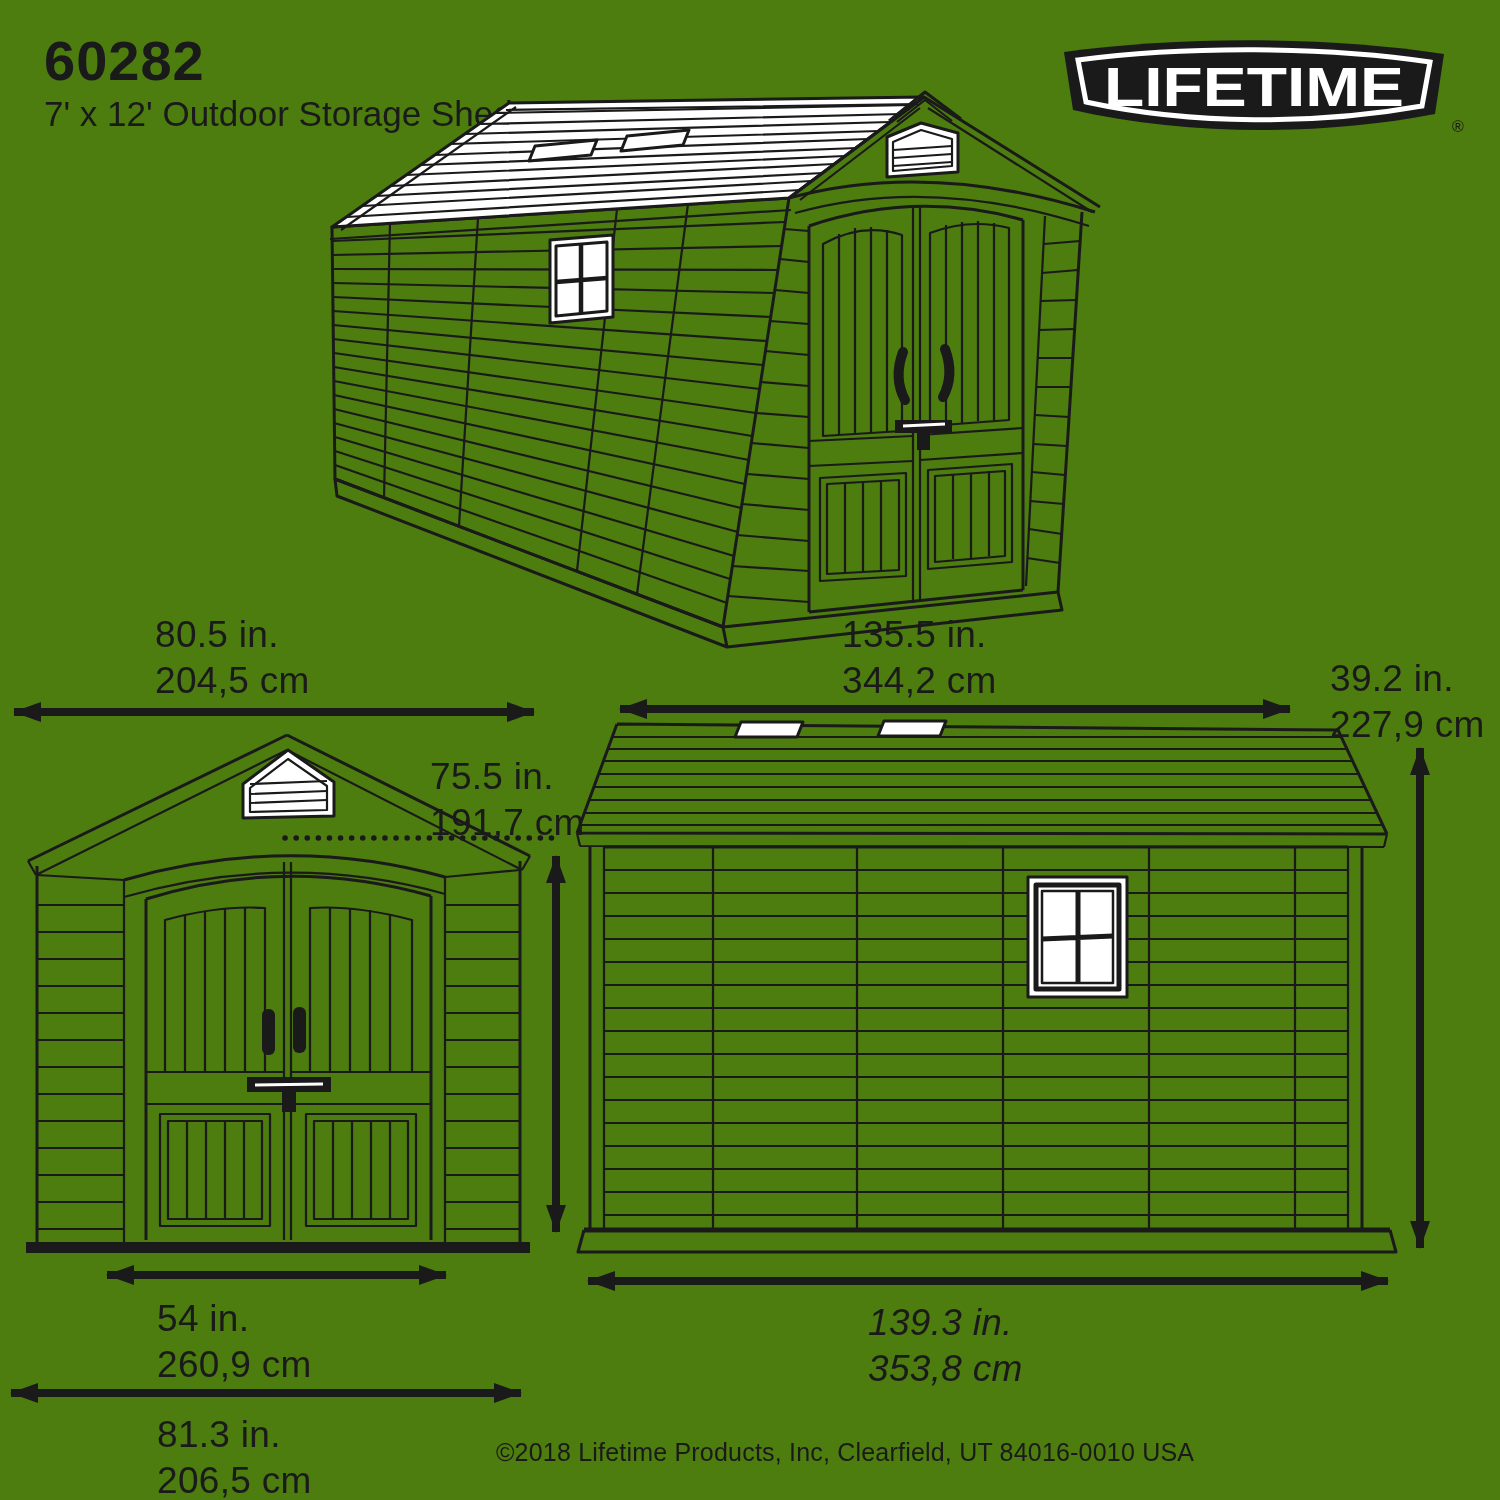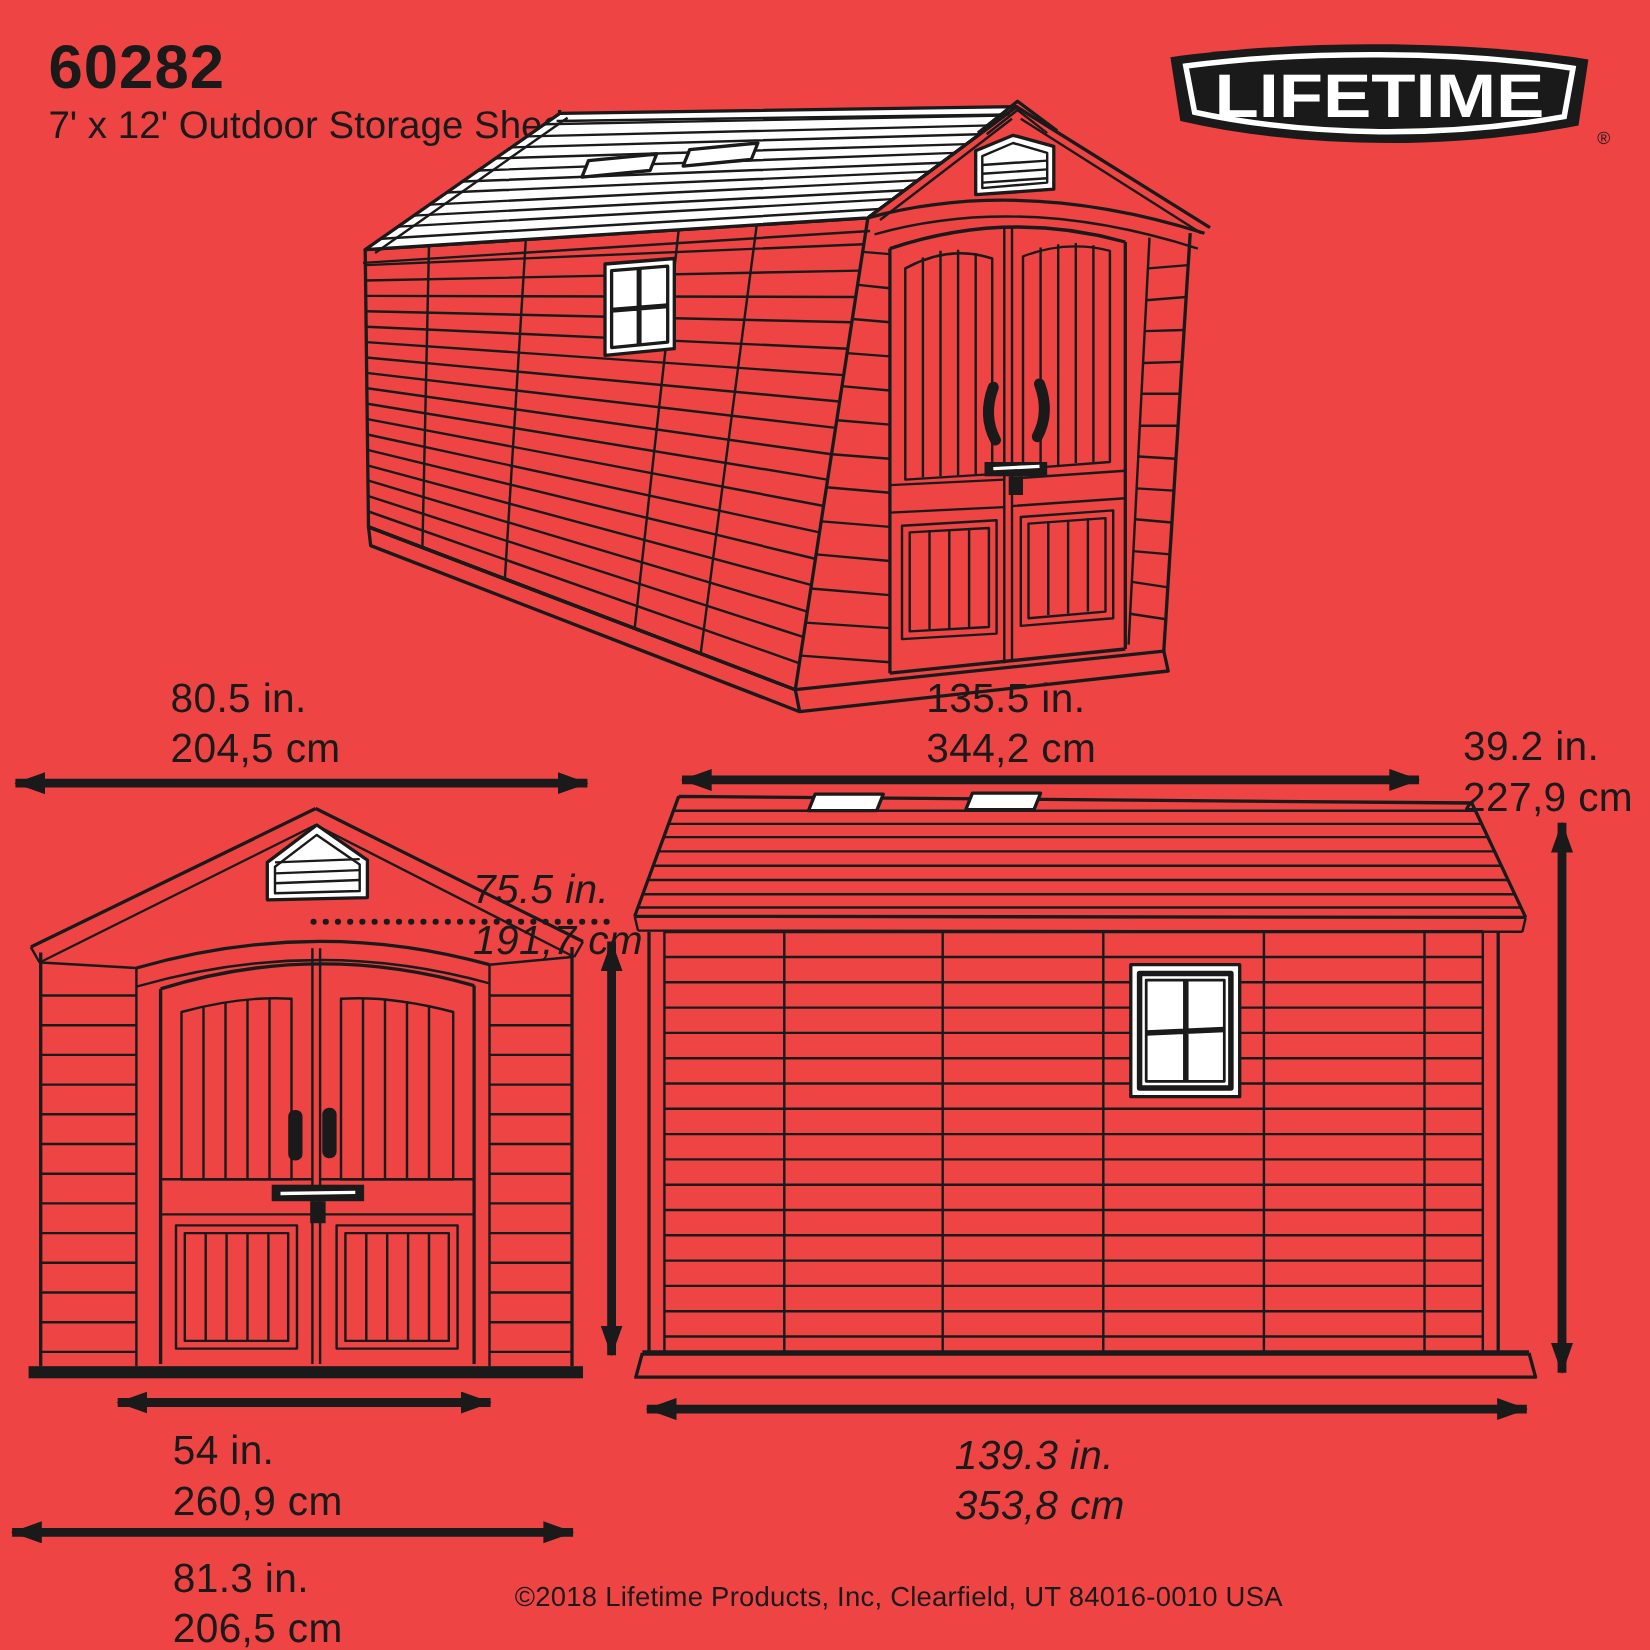--- a/index.html
+++ b/index.html
@@ -1,24 +1,24 @@
 <!DOCTYPE html>
 <html><head>
 <meta charset="utf-8">
 <style>
   html,body{margin:0;padding:0;background:#fff;}
-  .canvas{position:relative;width:1500px;height:1500px;background:#ef4444;overflow:hidden;
+  .canvas{position:relative;width:1500px;height:1500px;background:#4d7c0f;overflow:hidden;
           font-family:"Liberation Sans", sans-serif;color:#1a1a1a;}
   .model{position:absolute;left:44px;top:28px;font-size:56px;font-weight:700;letter-spacing:1px;}
   .subtitle{position:absolute;left:44px;top:94px;font-size:35px;font-weight:400;}
   .logo{position:absolute;left:1058px;top:32px;width:392px;height:112px;}
   .reg{position:absolute;left:1452px;top:118px;font-size:16px;}
   .art{position:absolute;left:0;top:0;}
   .dim{position:absolute;font-size:37px;line-height:46px;letter-spacing:.3px;white-space:nowrap;}
-  .copyright{position:absolute;left:468px;top:1438px;font-size:25px;letter-spacing:.2px;white-space:nowrap;}
+  .copyright{position:absolute;left:496px;top:1438px;font-size:25px;letter-spacing:.2px;white-space:nowrap;}
 </style>
 </head>
 <body>
 
 <div class="canvas">
 
   <div class="model">60282</div>
   <div class="subtitle">7' x 12' Outdoor Storage Shed</div>
 
   <div class="logo">
@@ -208,21 +208,21 @@
     <div>204,5 cm</div>
   </div>
   <div class="dim" style="left:842px;top:612px;width:250px;">
     <div>135.5 in.</div>
     <div>344,2 cm</div>
   </div>
   <div class="dim" style="left:1330px;top:656px;width:170px;">
     <div>39.2 in.</div>
     <div>227,9 cm</div>
   </div>
-  <div class="dim" style="left:430px;top:786px;width:190px;font-style:italic;">
+  <div class="dim" style="left:430px;top:754px;width:190px;">
     <div>75.5 in.</div>
     <div>191,7 cm</div>
   </div>
   <div class="dim" style="left:157px;top:1296px;width:250px;">
     <div>54 in.</div>
     <div>260,9 cm</div>
   </div>
   <div class="dim" style="left:157px;top:1412px;width:250px;">
     <div>81.3 in.</div>
     <div>206,5 cm</div>

